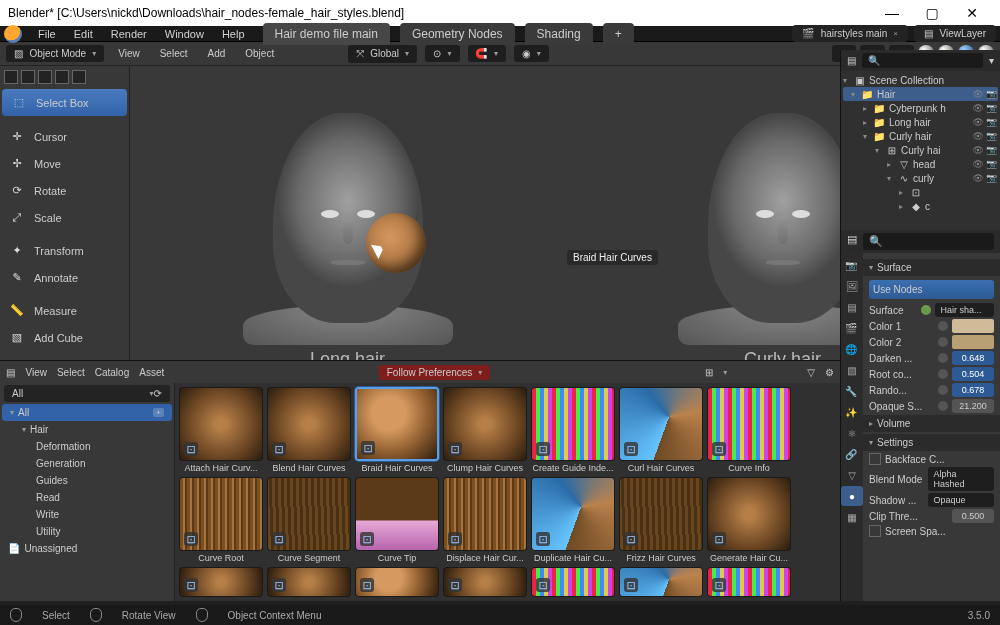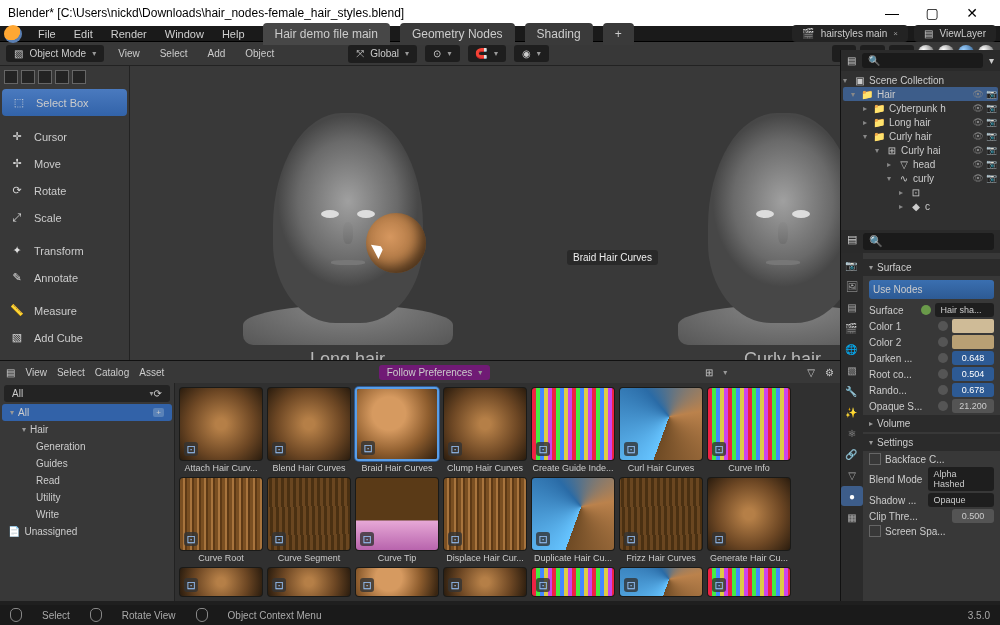--- a/index.html
+++ b/index.html
@@ -65,21 +65,21 @@
   .props-body .row { display:flex; align-items:center; gap:4px; margin:2px 0;}
   .props-body .row .lbl{ flex:1; white-space:nowrap; overflow:hidden; text-overflow:ellipsis;}
   .props-body .val{ background:#545454; padding:2px 6px; border-radius:3px; min-width:42px; text-align:center; font-size:9px;}
   .props-body .val.blue{ background:#2d5a94; color:#fff;}
   .props-body .swatch{ width:42px; height:14px; border-radius:2px;}
   .props-body .dot{ width:10px; height:10px; border-radius:50%; background:#555; }
   .props-body .sel-box{ background:#1e1e1e; padding:2px 6px; border-radius:3px; font-size:9px; flex:1; text-align:left;}
 
   .asset-browser { position:absolute; top:360px; left:0; right:160px; bottom:24px; background:#303030; border-top:1px solid #111; display:flex; flex-direction:column;}
   .ab-hdr { height:22px; background:#383838; display:flex; align-items:center; padding:0 6px; gap:10px; font-size:10px;}
-  .ab-hdr .follow{ margin:0 auto; background:#701a75; padding:2px 8px; border-radius:3px; display:flex; align-items:center; gap:6px;}
+  .ab-hdr .follow{ margin:0 auto; background:#7f1d1d; padding:2px 8px; border-radius:3px; display:flex; align-items:center; gap:6px;}
   .ab-hdr .gear{ cursor:pointer; }
   .ab-body { flex:1; display:flex; }
   .ab-tree { width:175px; background:#383838; border-right:1px solid #222; font-size:10px; }
   .ab-tree .all-dd{ background:#232323; padding:3px 8px; display:flex; align-items:center; margin:2px 4px; border-radius:3px;}
   .ab-tree .cat { padding:3px 8px; cursor:pointer; display:flex; align-items:center; gap:4px;}
   .ab-tree .cat.sel{ background:#3262a8; border-radius:3px; margin:0 2px;}
   .ab-tree .sub{ padding-left:22px; }
   .ab-grid { flex:1; overflow:hidden; padding:4px; }
   .ab-grid-inner{ display:grid; grid-template-columns: repeat(7, 84px); gap:4px; }
   .asset { width:84px; cursor:pointer; }
@@ -468,25 +468,26 @@
       <div class="cat sel">
           <span class="chev">▾</span>
           <span>All</span>
           <span style="margin-left:auto;background:#5a82b8;border-radius:2px;padding:0 3px;font-size:8px">+</span>
         </div>
       <div class="cat sub">
           <span class="chev">▾</span>
           <span>Hair</span>
         </div>
       <div id="ab-cats">
+          <div class="cat sub" style="padding-left: 36px;">Deformation</div>
           <div class="cat sub" style="padding-left: 36px;">Generation</div>
           <div class="cat sub" style="padding-left: 36px;">Guides</div>
           <div class="cat sub" style="padding-left: 36px;">Read</div>
+          <div class="cat sub" style="padding-left: 36px;">Write</div>
           <div class="cat sub" style="padding-left: 36px;">Utility</div>
-          <div class="cat sub" style="padding-left: 36px;">Write</div>
         </div>
       <div class="cat">
           <span>📄</span>
           <span>Unassigned</span>
         </div>
     </div>
     <div class="ab-grid">
       <div class="ab-grid-inner" id="assets-row1">
           <div class="asset">
             <div class="thumb">

